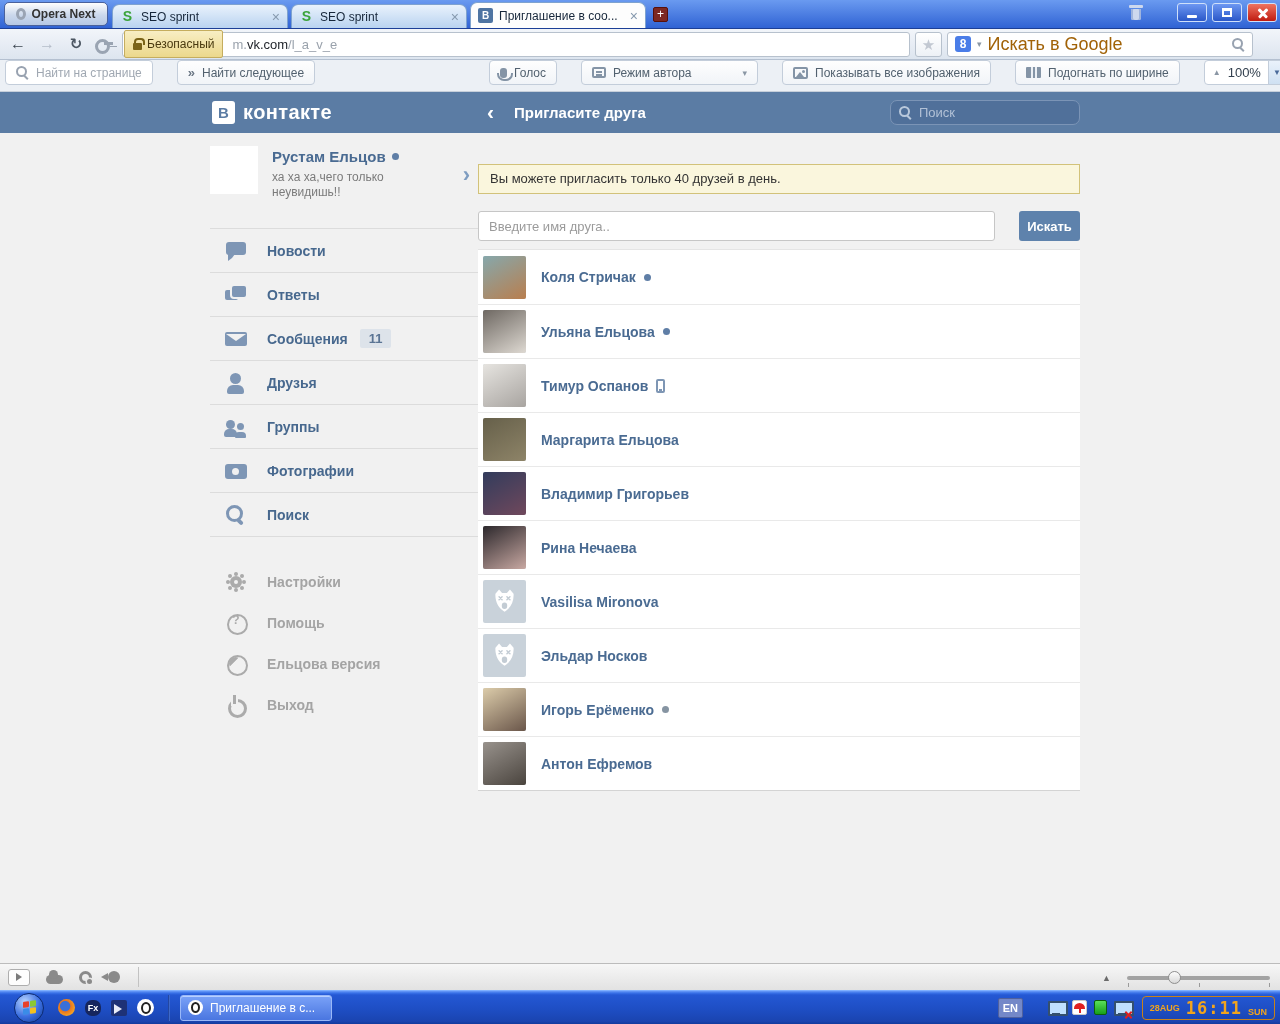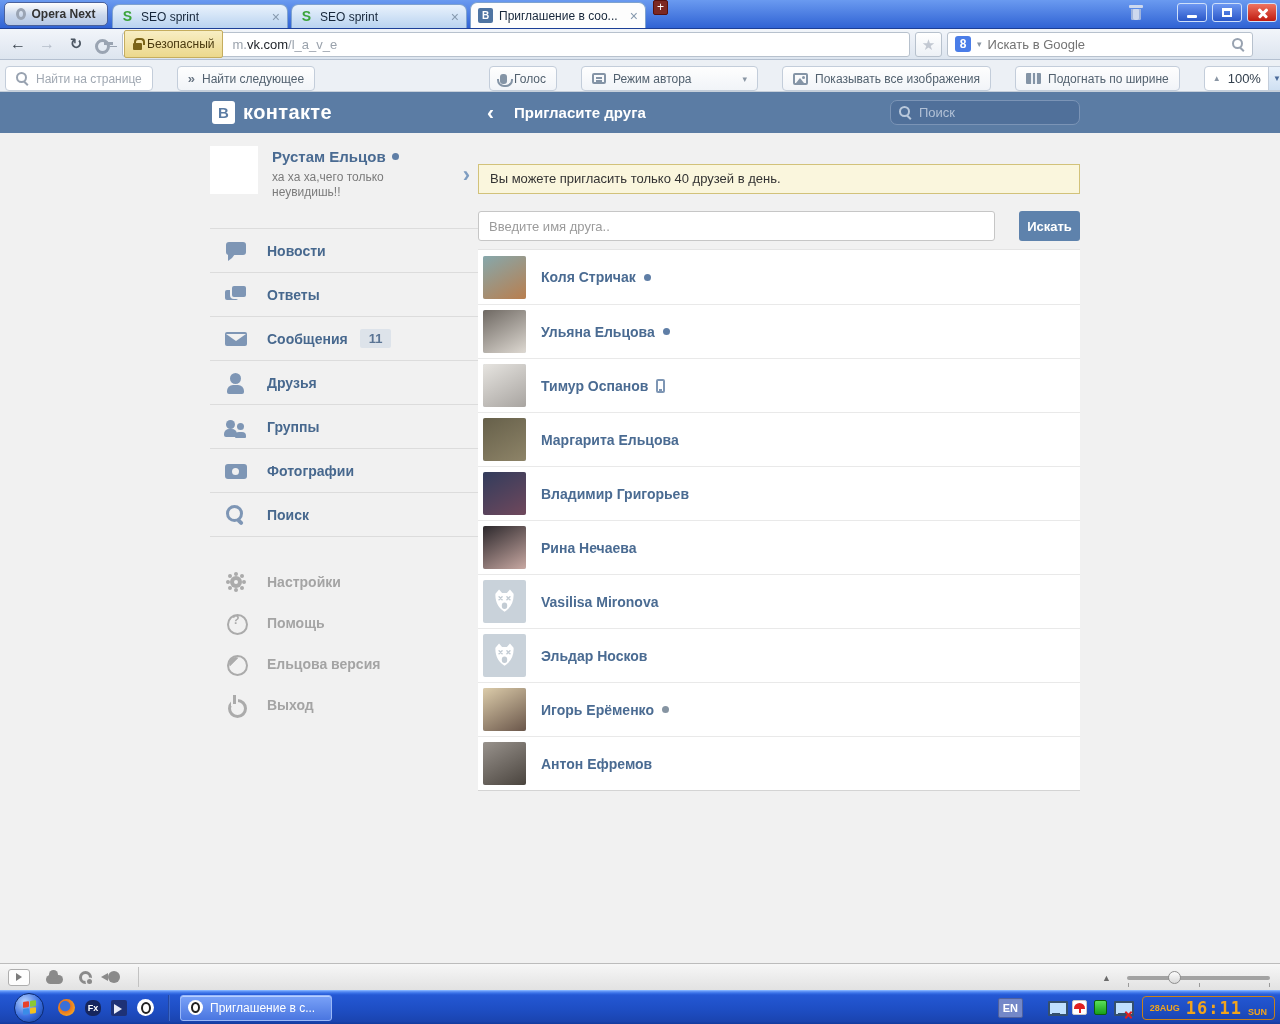--- a/index.html
+++ b/index.html
@@ -1,21 +1,21 @@
 <!DOCTYPE html>
 <html><head>
 <meta charset="utf-8">
 <style>
   *{margin:0;padding:0;box-sizing:border-box}
   html,body{width:1280px;height:1024px;overflow:hidden}
   body{font-family:"Liberation Sans","DejaVu Sans",sans-serif}
   .screen{position:relative;width:1280px;height:1024px;background:#f1f1f1;overflow:hidden}
 
   
-  .tabbar{position:relative;height:28px;background:linear-gradient(180deg,#6a9af0,#3063d4);display:flex;}
+  .tabbar{position:relative;height:28px;background:linear-gradient(180deg,#6a9af0,#3063d4);display:flex;align-items:flex-end}
   .opera-btn{position:absolute;left:4px;top:2px;height:24px;width:104px;border-radius:5px;
     background:linear-gradient(180deg,#fefefe,#cbd8ec 55%,#b6c8e4);border:1px solid #49619c;
     display:flex;align-items:center;justify-content:center;gap:5px;font-size:12px;font-weight:bold;color:#333}
   .opera-ring{width:10px;height:12px;border:3px solid #9aa4b4;border-radius:50%}
   .tabs{margin-left:112px;display:flex;align-items:flex-end;gap:3px;height:100%}
   .tab{width:176px;height:24px;border-radius:7px 7px 0 0;background:linear-gradient(180deg,#e9f2fc,#b9d3f0);
     border:1px solid #7fa;border-color:#7ea2cf;border-bottom:none;display:flex;align-items:center;padding:0 7px;font-size:12px;color:#16263a}
   .tab.active{background:#fdfdfd;height:26px}
   .fav{width:15px;height:15px;margin-right:6px;text-align:center;flex:0 0 auto}
   .fav-seo{color:#3ba43b;font-weight:bold;font-size:14px;line-height:15px}
@@ -51,27 +51,27 @@
     display:flex;align-items:center;padding:0 8px;gap:5px;font-size:12px;color:#4a3a10}
   .lock{position:relative;width:9px;height:7px;background:#7a6318;border-radius:1px;margin-top:4px}
   .lock::before{content:"";position:absolute;left:1px;top:-5px;width:7px;height:5px;border:2px solid #7a6318;border-bottom:none;border-radius:4px 4px 0 0}
   .url-text{margin-left:9px;font-size:13px;color:#9aa2ac}
   .u-host{color:#22262c}
   .star-btn{width:27px;height:25px;border:1px solid #b7c1cd;border-radius:3px;background:linear-gradient(180deg,#fff,#edf1f6);
     color:#c2c8d2;font-size:15px;text-align:center;line-height:23px}
   .gsearch{width:306px;height:25px;background:#fff;border:1px solid #b7c1cd;border-radius:3px;display:flex;align-items:center;padding:0 7px;gap:6px}
   .gicon{width:16px;height:16px;background:#4a7de8;border-radius:3px;color:#fff;font-weight:bold;font-size:12px;line-height:16px;text-align:center}
   .caret{color:#8a96a4;font-size:9px}
-  .gph{flex:1;color:#737373;font-size:13px;white-space:nowrap;overflow:hidden}
+  .gph{flex:1;color:#a16207;font-size:18px;white-space:nowrap;overflow:hidden}
   .mag{position:relative;width:13px;height:13px;flex:0 0 auto}
   .mag::before{content:"";position:absolute;left:0;top:0;width:7px;height:7px;border:2px solid #98a2b0;border-radius:50%}
   .mag::after{content:"";position:absolute;left:9px;top:9px;width:5px;height:2px;background:#98a2b0;transform:rotate(45deg);transform-origin:0 0}
 
   
-  .viewbar{height:32px;background:#ecf0f5;border-bottom:1px solid #c6cfda;display:flex;align-items:flex-end;padding:0 5px;gap:24px;
+  .viewbar{height:32px;background:#ecf0f5;border-bottom:1px solid #c6cfda;display:flex;align-items:flex-start;padding:0 5px;gap:24px;
     font-size:12px;color:#52616f}
   .tbtn{height:25px;border:1px solid #c3cdda;border-radius:4px;background:linear-gradient(180deg,#fefefe,#f1f4f8);
     display:flex;align-items:center;padding:0 10px;gap:7px;white-space:nowrap}
   .tfind{width:150px;background:#fff;color:#a0a8b2}
   .tb-voice{margin-left:150px}
   .ti{position:relative;display:inline-block}
   .ti-next{font-size:13px;color:#6a7684;font-weight:bold}
   .ti-mic{width:7px;height:10px;background:#8494a6;border-radius:3px}
   .ti-mic::after{content:"";position:absolute;left:-3px;bottom:-3px;width:12px;height:6px;border:2px solid #8494a6;border-top:none;border-radius:0 0 7px 7px}
   .ti-doc{width:14px;height:11px;border:2px solid #8494a6;border-radius:2px}

